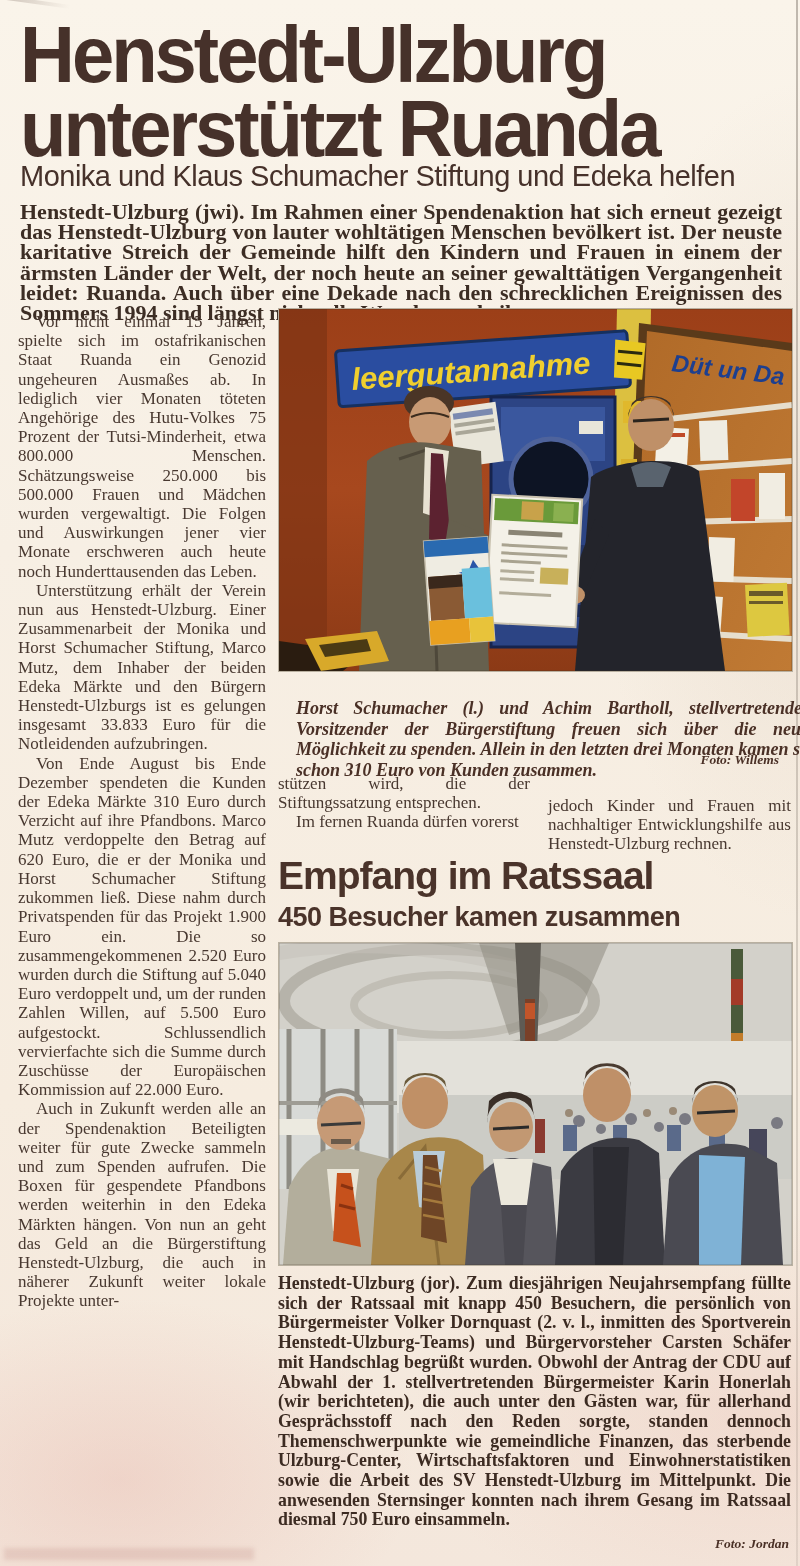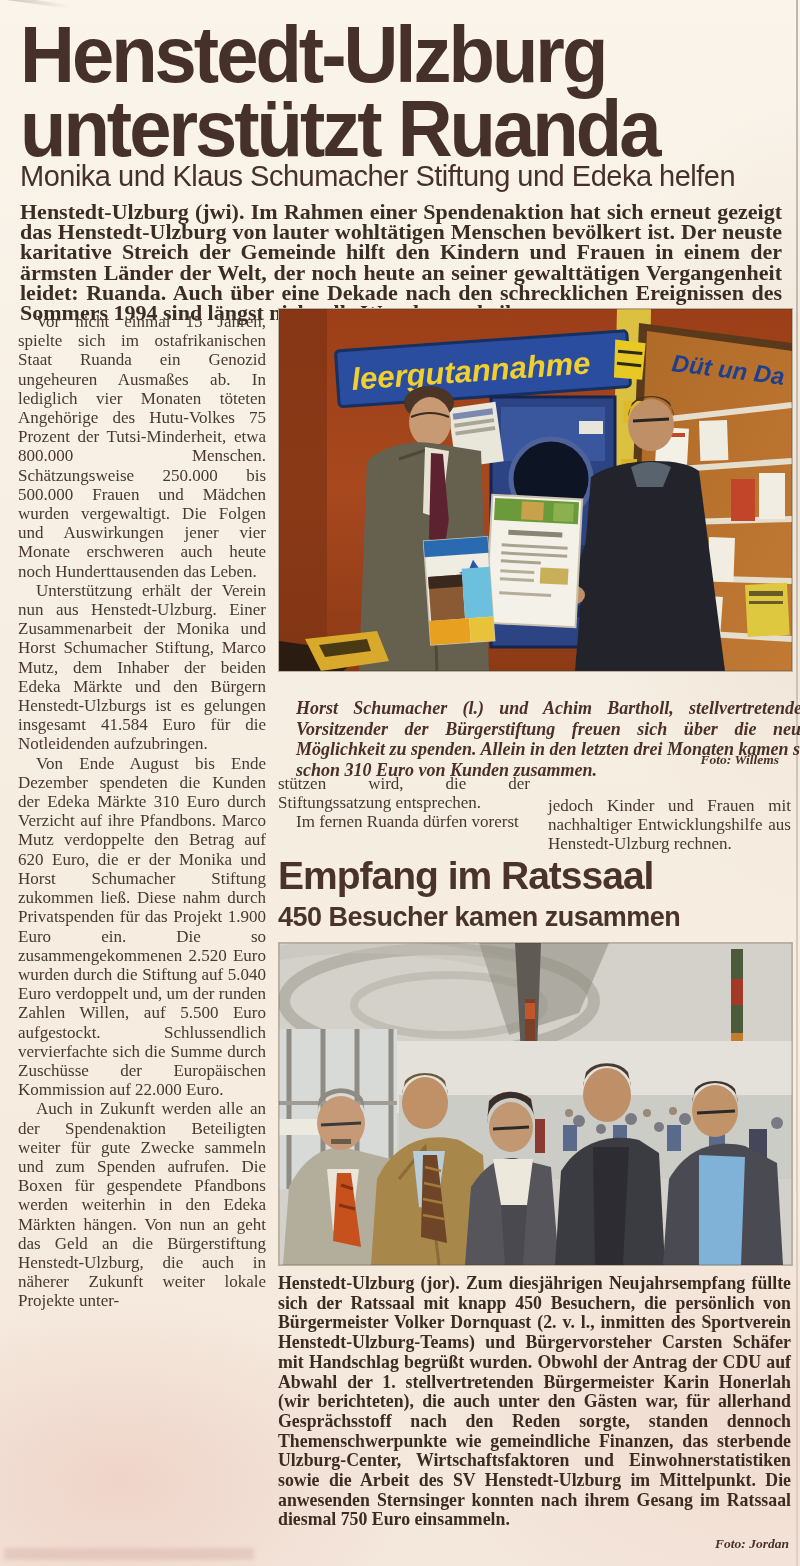--- a/index.html
+++ b/index.html
@@ -74,21 +74,21 @@
     <span class="l">Henstedt-Ulzburg</span>
     <span class="l">unterstützt Ruanda</span>
   </div>
 
   <div class="abs sub1" style="left:20px;top:160px;">Monika und Klaus Schumacher Stiftung und Edeka helfen</div>
 
   <div class="abs lead" style="left:20px;top:202px;width:762px;">Henstedt-Ulzburg (jwi). Im Rahmen einer Spendenaktion hat sich erneut gezeigt das Henstedt-Ulzburg von lauter wohltätigen Menschen bevölkert ist. Der neuste karitative Streich der Gemeinde hilft den Kindern und Frauen in einem der ärmsten Länder der Welt, der noch heute an seiner gewalttätigen Vergangenheit leidet: Ruanda. Auch über eine Dekade nach den schrecklichen Ereignissen des Sommers 1994 sind längst nicht alle Wunden verheilt.</div>
 
   <div class="abs col" style="left:18px;top:312px;width:248px;height:1240px;overflow:hidden;">
     <p>Vor nicht einmal 15 Jahren, spielte sich im ostafrikanischen Staat Ruanda ein Genozid ungeheuren Ausmaßes ab. In lediglich vier Monaten töteten Angehörige des Hutu-Volkes 75 Prozent der Tutsi-Minderheit, etwa 800.000 Menschen. Schätzungsweise 250.000 bis 500.000 Frauen und Mädchen wurden vergewaltigt. Die Folgen und Auswirkungen jener vier Monate erschweren auch heute noch Hunderttausenden das Leben.</p>
-    <p>Unterstützung erhält der Verein nun aus Henstedt-Ulzburg. Einer Zusammenarbeit der Monika und Horst Schumacher Stiftung, Marco Mutz, dem Inhaber der beiden Edeka Märkte und den Bürgern Henstedt-Ulzburgs ist es gelungen insgesamt 41.584 Euro für die Notleidenden aufzubringen.</p>
+    <p>Unterstützung erhält der Verein nun aus Henstedt-Ulzburg. Einer Zusammenarbeit der Monika und Horst Schumacher Stiftung, Marco Mutz, dem Inhaber der beiden Edeka Märkte und den Bürgern Henstedt-Ulzburgs ist es gelungen insgesamt 33.833 Euro für die Notleidenden aufzubringen.</p>
     <p>Von Ende August bis Ende Dezember spendeten die Kunden der Edeka Märkte 310 Euro durch Verzicht auf ihre Pfandbons. Marco Mutz verdoppelte den Betrag auf 620 Euro, die er der Monika und Horst Schumacher Stiftung zukommen ließ. Diese nahm durch Privatspenden für das Projekt 1.900 Euro ein. Die so zusammengekommenen 2.520 Euro wurden durch die Stiftung auf 5.040 Euro verdoppelt und, um der runden Zahlen Willen, auf 5.500 Euro aufgestockt. Schlussendlich vervierfachte sich die Summe durch Zuschüsse der Europäischen Kommission auf 22.000 Euro.</p>
     <p>Auch in Zukunft werden alle an der Spendenaktion Beteiligten weiter für gute Zwecke sammeln und zum Spenden aufrufen. Die Boxen für gespendete Pfandbons werden weiterhin in den Edeka Märkten hängen. Von nun an geht das Geld an die Bürgerstiftung Henstedt-Ulzburg, die auch in näherer Zukunft weiter lokale Projekte unter-</p>
   </div>
 
   <div class="abs photo-frame" style="left:278px;top:308px;width:513px;height:362px;">
     <svg width="513" height="362" viewBox="0 0 513 362" xmlns="http://www.w3.org/2000/svg">
       <defs>
         <linearGradient id="wall1" x1="0" y1="0" x2="0" y2="1">
           <stop offset="0" stop-color="#9c3f18"></stop>
             <stop offset="0.5" stop-color="#a7481e"></stop>

